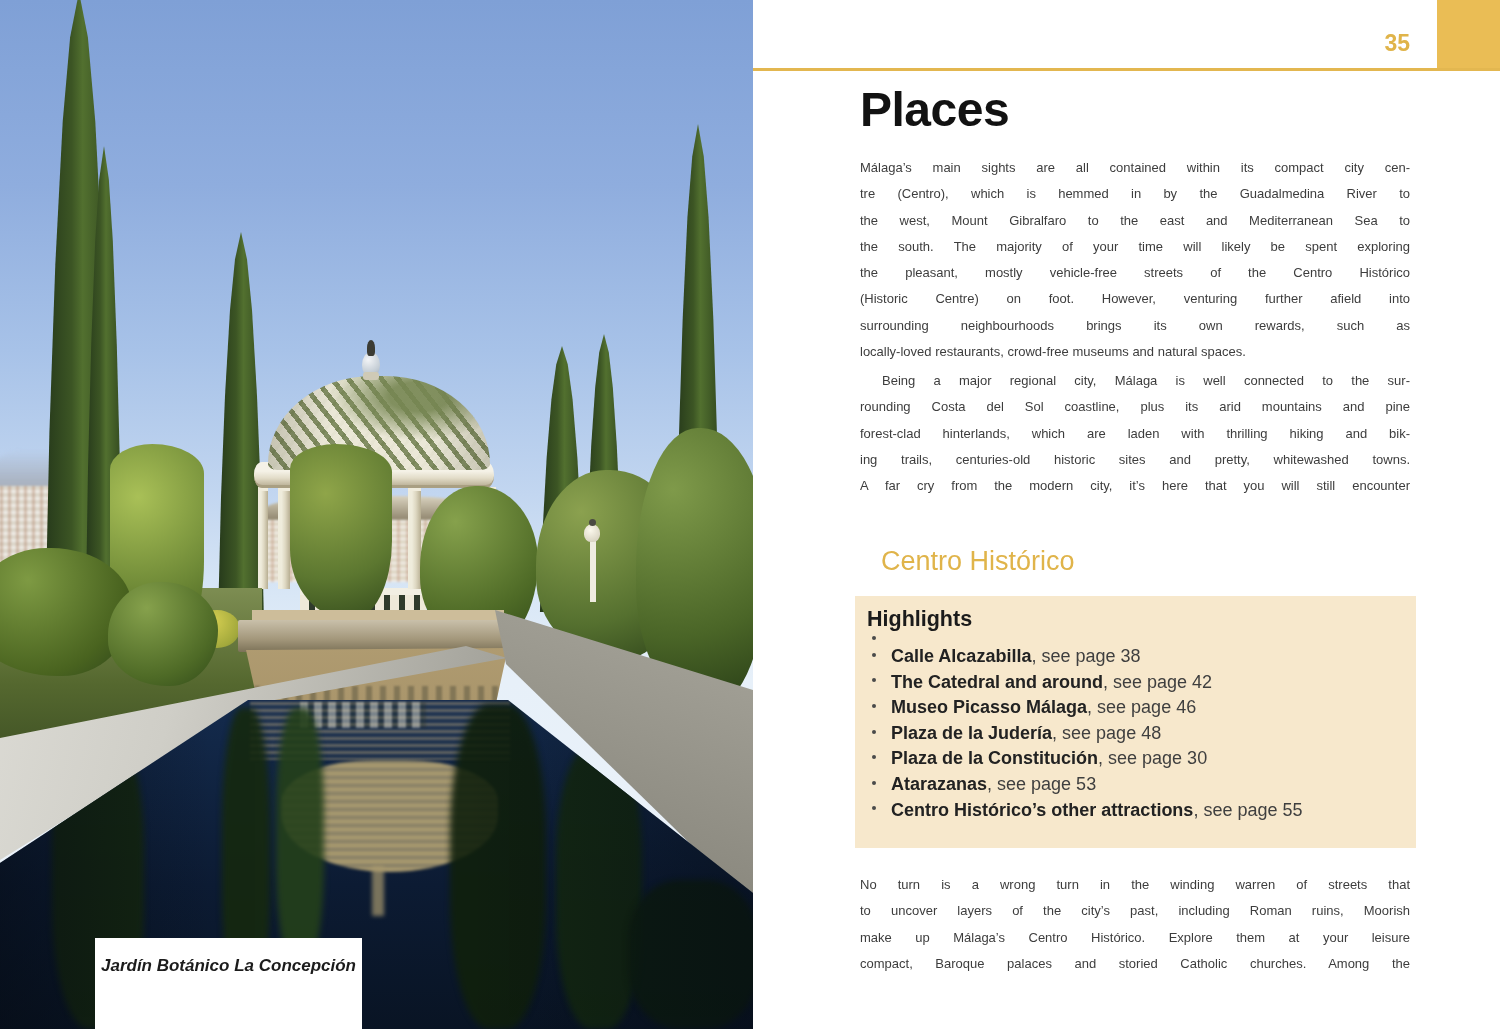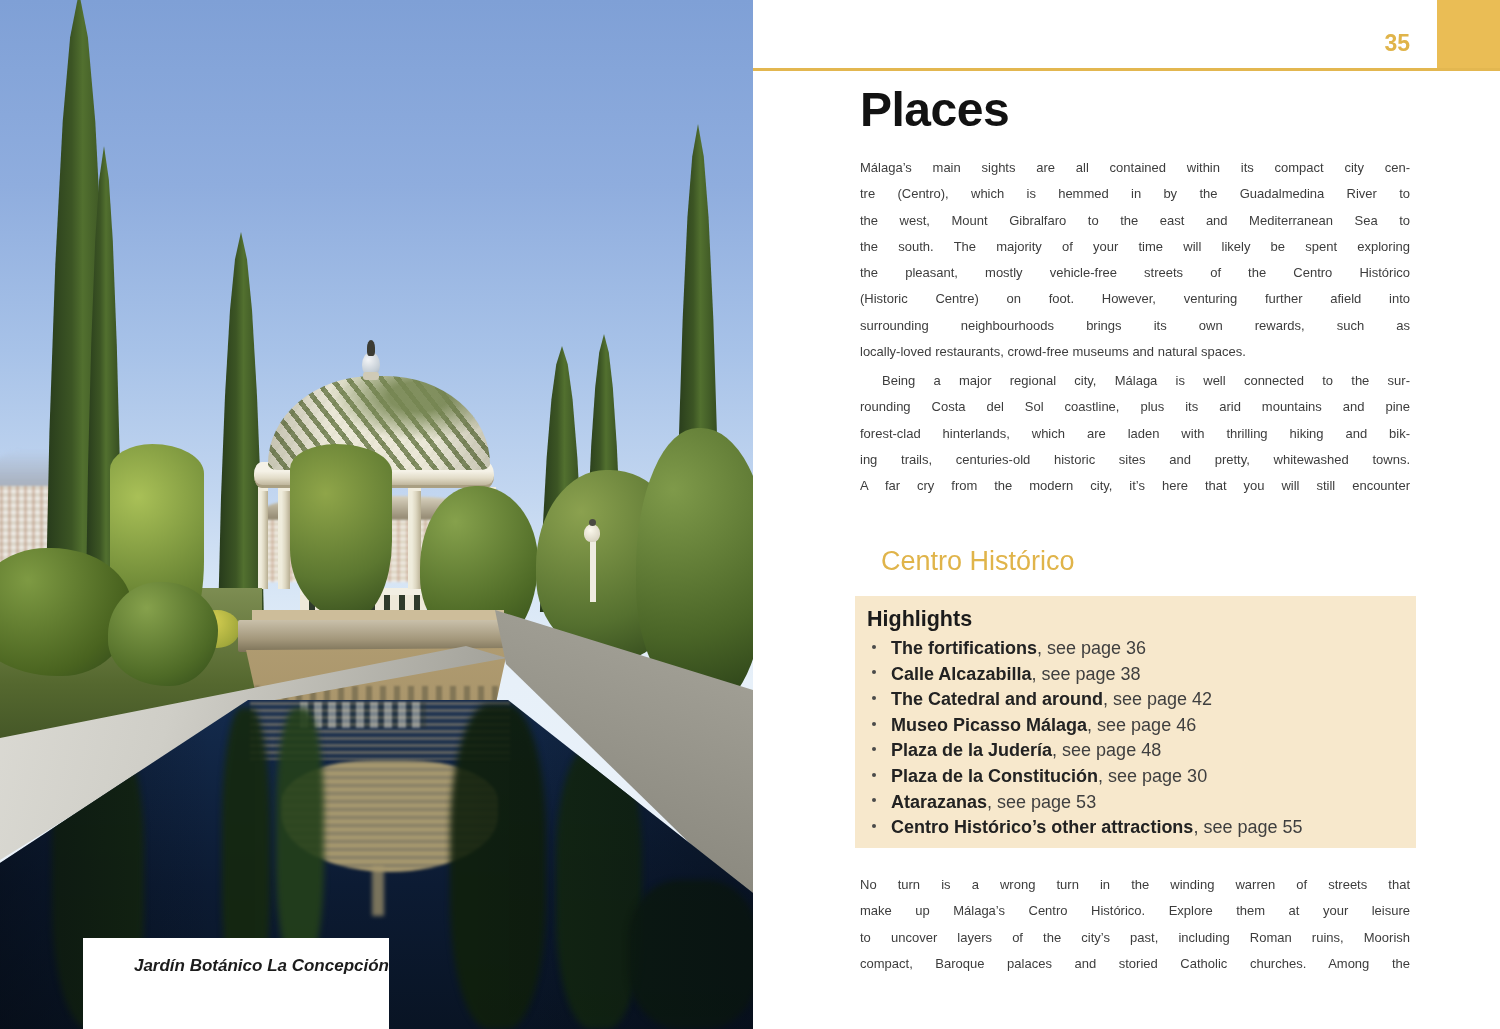--- a/index.html
+++ b/index.html
@@ -80,21 +80,21 @@
     background-color:#b2a173; background-image:repeating-linear-gradient(180deg,rgba(55,65,78,.3) 0 3px,transparent 3px 8px); filter:blur(1.5px); opacity:.93; }
   .fin-refl { left:372px; top:866px; width:12px; height:50px; background:#a8996e; filter:blur(2px); opacity:.7; }
   .trefl { background:#16290f; filter:blur(3px); opacity:.9; border-radius:40%; }
   .tr1 { left:52px;  top:726px; width:92px;  height:303px; }
   .tr2 { left:222px; top:708px; width:48px;  height:300px; }
   .tr3 { left:276px; top:708px; width:48px;  height:260px; background:#24401a; }
   .tr4 { left:450px; top:704px; width:96px;  height:325px; background:#10200c; }
   .tr5 { left:556px; top:745px; width:86px;  height:284px; background:#142a10; }
   .tr6 { left:628px; top:880px; width:130px; height:149px; background:#0d1d10; }
 
-  .caption-box { left:83px; top:938px; width:306px; height:91px; background:#ffffff; display:flex; justify-content:flex-end; padding-top:18px; }
+  .caption-box { left:95px; top:938px; width:267px; height:91px; background:#ffffff; display:flex; justify-content:center; padding-top:18px; }
   .caption-box span { font-style:italic; font-weight:600; font-size:17px; color:#1c1c1c; }
 
   
   .content { position:absolute; left:753px; top:0; width:747px; height:1029px; background:#ffffff; }
   .gold-corner { position:absolute; right:0; top:0; width:63px; height:71px; background:#eabd55; }
   .gold-rule { position:absolute; left:0; right:0; top:68px; height:3px; background:#e3b750; }
   .page-num { position:absolute; right:90px; top:30px; font-size:23px; font-weight:700; color:#e0b44a; }
 
   .title { position:absolute; left:107px; top:82px; font-size:48px; font-weight:700; color:#121212; letter-spacing:-.5px; }
 
@@ -211,21 +211,20 @@
       <div class="jl">ing trails, centuries-old historic sites and pretty, whitewashed towns.</div>
       <div class="jl">A far cry from the modern city, it’s here that you will still encounter</div>
     </div>
 
     <h2 class="section">Centro Histórico</h2>
 
     <div class="hl-box">
       <div class="hl-title">Highlights</div>
       <div class="hl-row">
         <span class="hl-dot"></span>
-        <span><span class="hl-name">The fortifications</span><span class="hl-suffix">, see page 36</span></span>
       </div>
       <div class="hl-row">
         <span class="hl-dot"></span>
         <span><span class="hl-name">Calle Alcazabilla</span><span class="hl-suffix">, see page 38</span></span>
       </div>
       <div class="hl-row">
         <span class="hl-dot"></span>
         <span><span class="hl-name">The Catedral and around</span><span class="hl-suffix">, see page 42</span></span>
       </div>
       <div class="hl-row">
@@ -245,18 +244,18 @@
         <span><span class="hl-name">Atarazanas</span><span class="hl-suffix">, see page 53</span></span>
       </div>
       <div class="hl-row">
         <span class="hl-dot"></span>
         <span><span class="hl-name">Centro Histórico’s other attractions</span><span class="hl-suffix">, see page 55</span></span>
       </div>
     </div>
 
     <div class="para p3">
       <div class="jl">No turn is a wrong turn in the winding warren of streets that</div>
+      <div class="jl">to uncover layers of the city’s past, including Roman ruins, Moorish</div>
       <div class="jl">make up Málaga’s Centro Histórico. Explore them at your leisure</div>
-      <div class="jl">to uncover layers of the city’s past, including Roman ruins, Moorish</div>
       <div class="jl">compact, Baroque palaces and storied Catholic churches. Among the</div>
     </div>
   </div>
 </div>
 
 </body></html>

